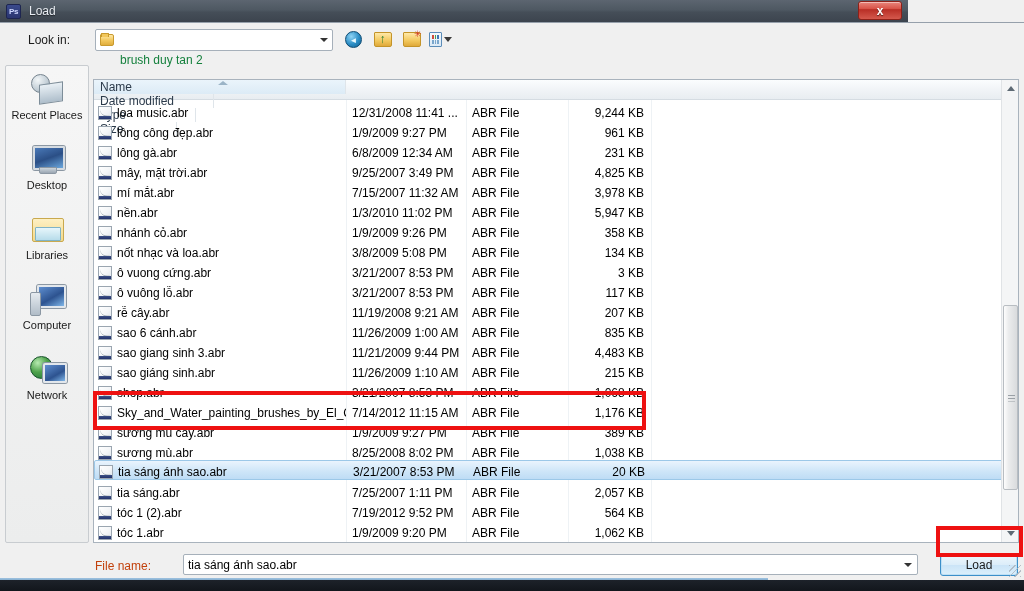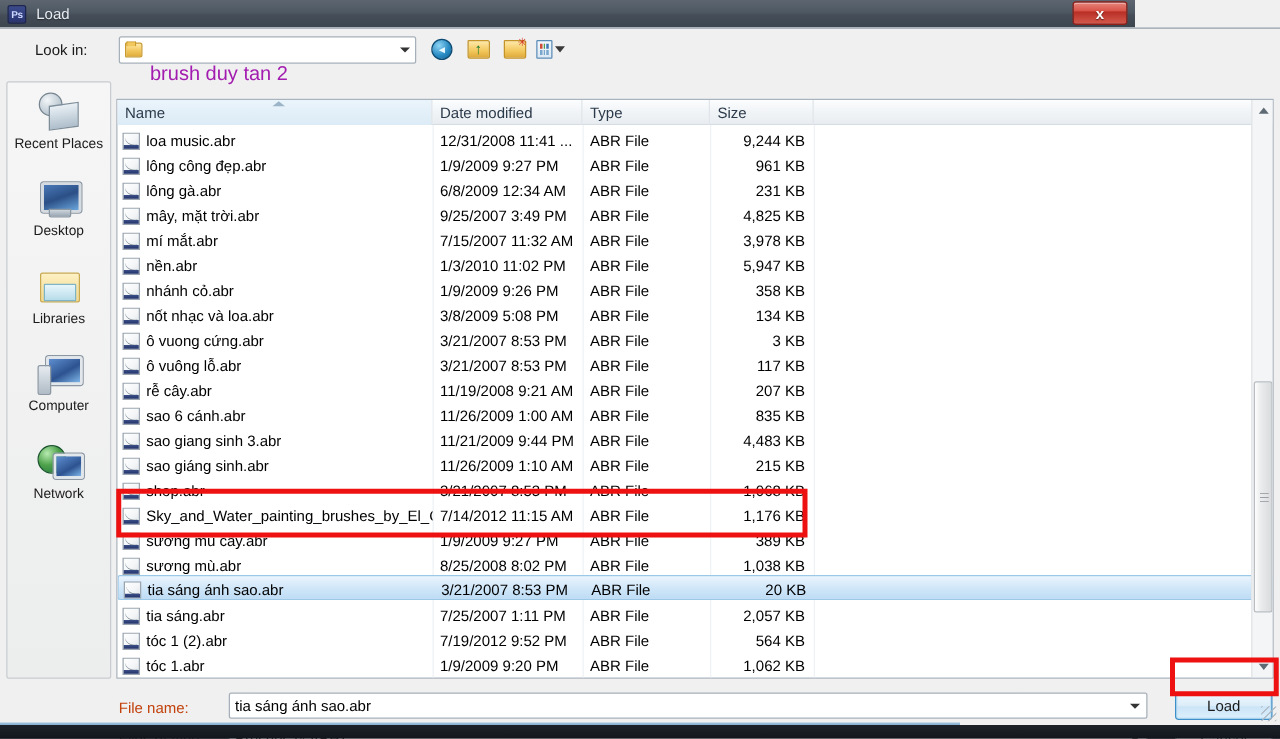--- a/index.html
+++ b/index.html
@@ -96,21 +96,21 @@
     border-radius: 1px 2px 2px 1px;
     position: relative; flex: 0 0 auto;
   }
   .folder-ico::before {
     content:''; position: absolute; left: 0; top: -2px;
     width: 6px; height: 3px;
     background: #f2c75c; border: 1px solid #c99a2e; border-bottom: none;
     border-radius: 1px 1px 0 0;
   }
   #lookin-text {
-    margin-left: 6px; font-size: 16px; color: #a21caf;
+    margin-left: 6px; font-size: 12px; color: #15803d;
     flex: 1 1 auto; white-space: nowrap; overflow: hidden; margin-top: 40px;
   }
   .caret-dn {
     width: 0; height: 0;
     border-left: 4px solid transparent;
     border-right: 4px solid transparent;
     border-top: 4px solid #333;
     flex: 0 0 auto;
   }
 
@@ -258,20 +258,21 @@
     width: 926px; height: 464px;
     background: #fff;
     border: 1px solid #a9b3bd;
     overflow: hidden;
   }
   #header-row {
     display: flex; height: 20px;
     background: linear-gradient(180deg,#fbfdfe 0%,#f1f4f7 50%,#e8edf1 100%);
     border-bottom: 1px solid #d5dce2;
     position: relative;
+    flex-direction: column;
   }
   .col-h {
     font-size: 12px; color: #2b3a4a;
     display: flex; align-items: center;
     padding-left: 6px;
     border-right: 1px solid #dfe5ea;
     height: 20px;
     cursor: pointer;
     position: relative;
   }

